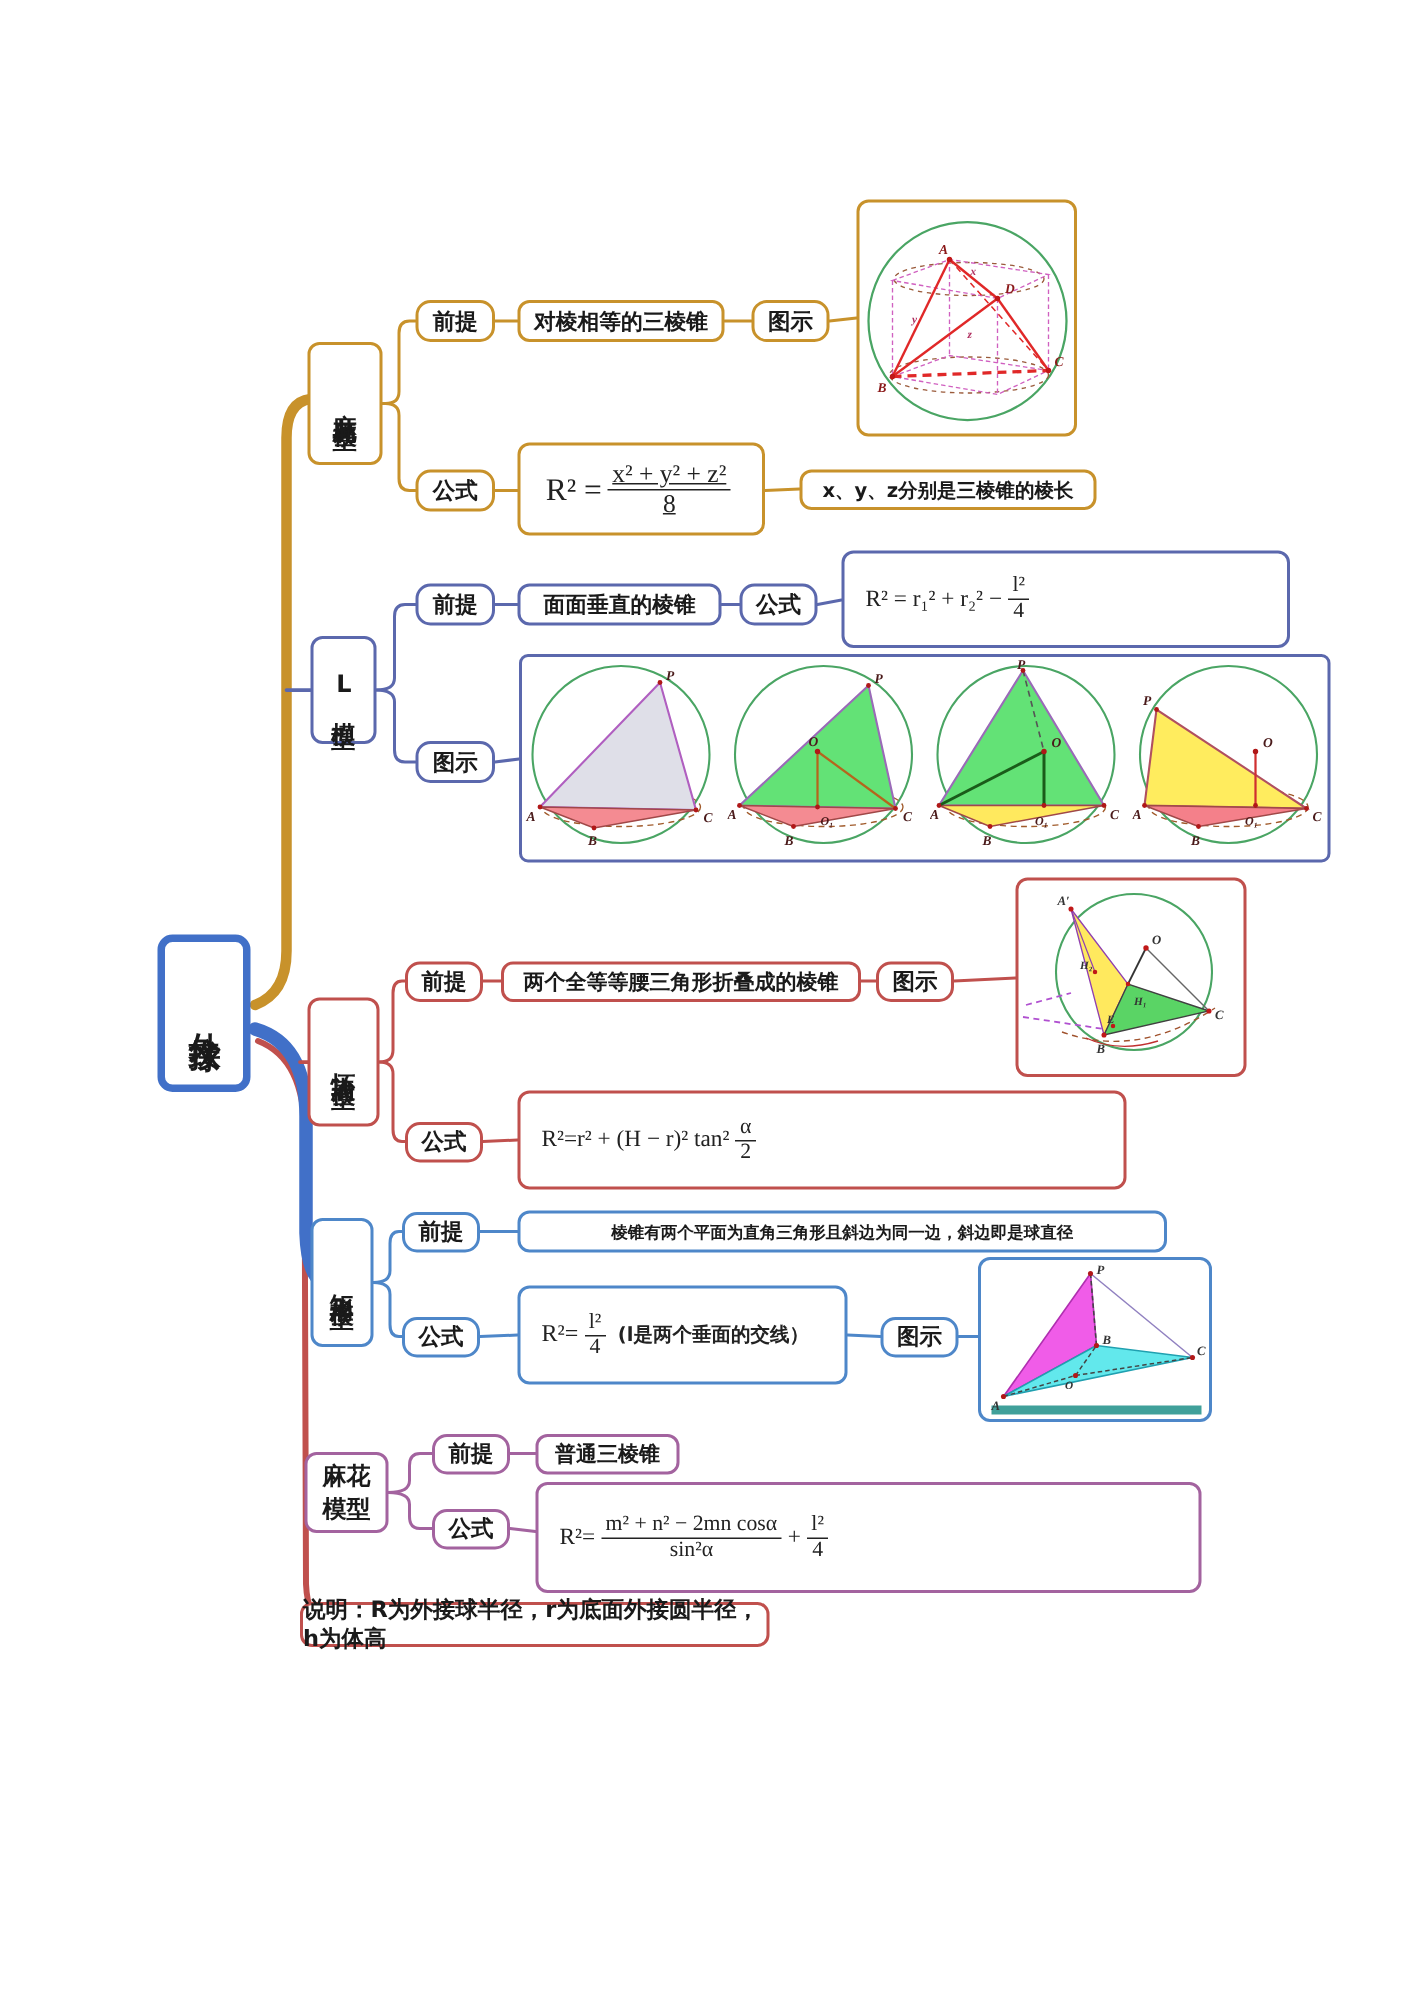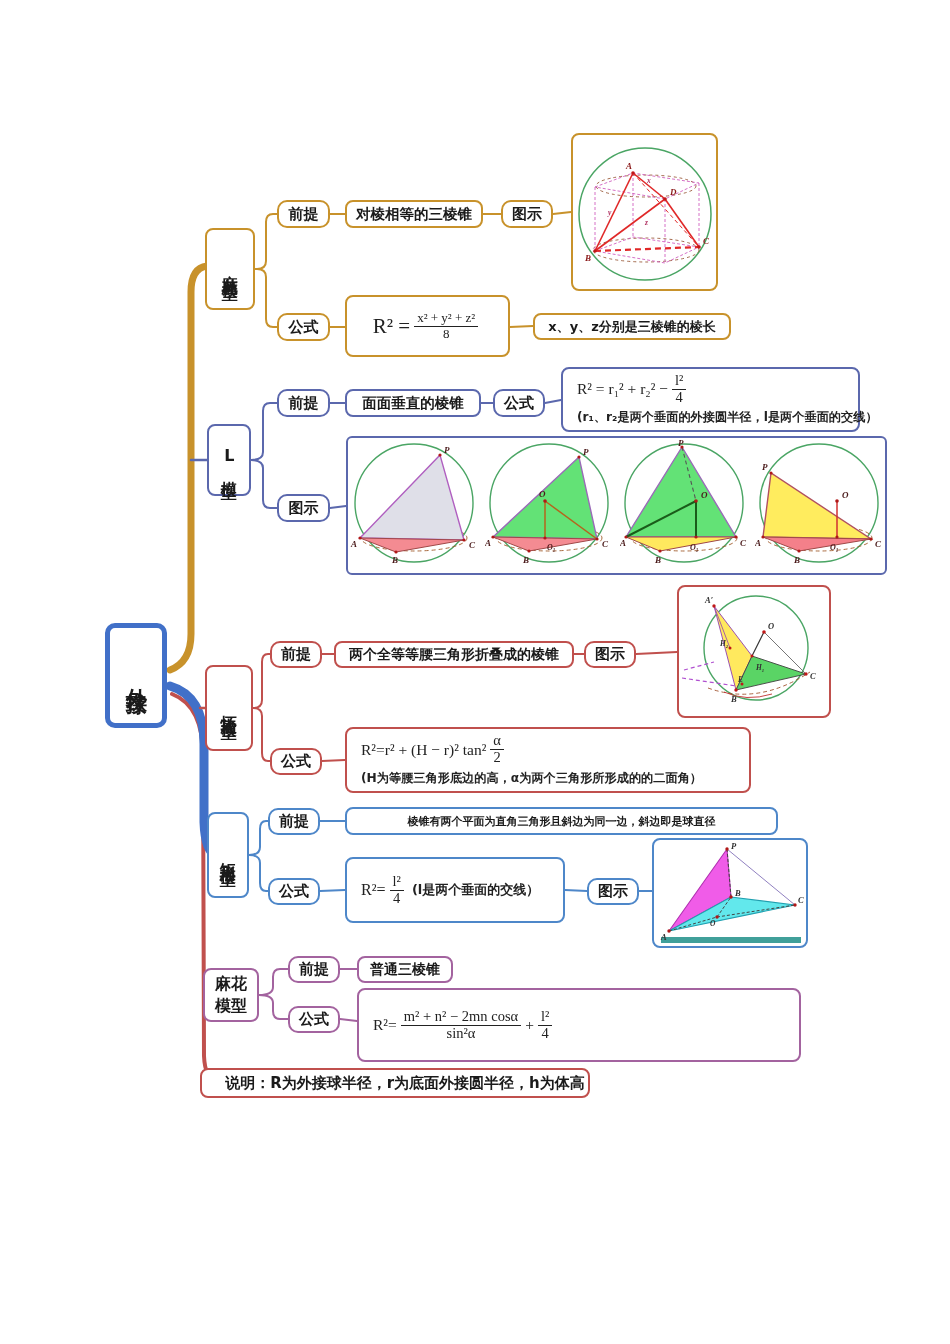--- a/index.html
+++ b/index.html
@@ -17,21 +17,21 @@
   .txt{font-size:14.5px;}
   .frame{background:#fff;}
   .formula{flex-direction:column;align-items:flex-start;justify-content:center;
            padding:4px 10px;font-weight:600;}
   .mathrow{display:flex;align-items:center;font-family:"Liberation Serif",serif;
            font-weight:400;font-size:15.5px;color:#222;justify-content:center;}
   .frac{display:inline-flex;flex-direction:column;align-items:center;line-height:1.1;
         margin:0 4px;font-size:14.5px;}
   .frac .fnum{border-bottom:1.2px solid #222;padding:0 3px;}
   .fnote{font-size:12.2px;margin-top:4px;color:#222;font-weight:600;white-space:nowrap;}
-  .big .mathrow{font-size:21px;} .big .frac{font-size:13px;}
+  .big .mathrow{font-size:21px;} .big .frac{font-size:17px;text-decoration:underline;}
   .fpost{font-family:"DejaVu Sans",sans-serif;font-size:13px;font-weight:600;margin-left:4px;}
   .figlabel{font-family:"Liberation Serif",serif;font-style:italic;font-weight:700;}
 </style>
 </head>
 <body>
 
 <div class="canvas">
 
   <svg class="wires" width="950" height="1344">
     <g fill="none" stroke-linecap="round" stroke-linejoin="round">
@@ -144,21 +144,20 @@
   <div class="box c2 tag" style="left:493px;top:389px;width:52px;height:28px;">公式</div>
 
   <div class="box c2 formula" style="left:561px;top:367px;width:299px;height:65px;padding-left:14px;">
     <span class="mathrow">
       <span>R² = r₁² + r₂² −</span>
       <span class="frac">
         <span class="fnum">l²</span>
         <span class="fden">4</span>
       </span>
     </span>
-    <span class="fnote">(r₁、r₂是两个垂面的外接圆半径，l是两个垂面的交线）</span>
   </div>
 
   <div class="box c2 tag" style="left:277px;top:494px;width:53px;height:28px;">图示</div>
 
   <div class="box c2 frame" style="left:346px;top:436px;width:541px;height:139px;border-radius:6px;gap:7px;">
 
     <svg width="128" height="133" viewBox="0 0 128 133">
       <circle cx="64" cy="64" r="59" fill="none" stroke="#4aa564" stroke-width="1.4"></circle>
       <ellipse cx="64" cy="99" rx="53" ry="13" fill="none" stroke="#a05a2a" stroke-width="0.9" stroke-dasharray="4 3"></ellipse>
       <polygon points="90,16 10,99 114,101" fill="#dfdfe8" stroke="#b05fc0" stroke-width="1.4"></polygon>
@@ -260,21 +259,20 @@
   <div class="box c3 tag" style="left:270px;top:748px;width:52px;height:27px;">公式</div>
 
   <div class="box c3 formula" style="left:345px;top:727px;width:406px;height:66px;padding-left:14px;">
     <span class="mathrow">
       <span>R²=r² + (H − r)² tan²</span>
       <span class="frac">
         <span class="fnum">α</span>
         <span class="fden">2</span>
       </span>
     </span>
-    <span class="fnote">(H为等腰三角形底边的高，α为两个三角形所形成的的二面角）</span>
   </div>
 
   <div class="box c3 frame" style="left:677px;top:585px;width:154px;height:133px;">
     <svg width="148" height="127" viewBox="0 0 148 127">
       <circle cx="76" cy="60" r="52" fill="none" stroke="#4aa564" stroke-width="1.4"></circle>
       <path d="M28,100 Q78,118 130,84" fill="none" stroke="#a0522d" stroke-width="0.9" stroke-dasharray="4 3"></path>
       <path d="M44,104 Q66,114 92,106" fill="none" stroke="#c03030" stroke-width="0.9"></path>
       <g stroke="#b050d0" stroke-width="1.2" stroke-dasharray="4 3">
         <line x1="4" y1="82" x2="34" y2="74"></line>
           <line x1="2" y1="90" x2="56" y2="98"></line>
@@ -365,15 +363,15 @@
         <span class="fden">sin²α</span>
       </span>
       <span>+</span>
       <span class="frac">
         <span class="fnum">l²</span>
         <span class="fden">4</span>
       </span>
     </span>
   </div>
 
-  <div class="box c3" style="left:200px;top:1068px;width:390px;height:30px;font-size:15px;padding-left:20px;">说明：R为外接球半径，r为底面外接圆半径，h为体高</div>
+  <div class="box c3" style="left:200px;top:1068px;width:313px;height:30px;font-size:15px;">说明：R为外接球半径，r为底面外接圆半径，h为体高</div>
 
 </div>
 
 </body></html>

